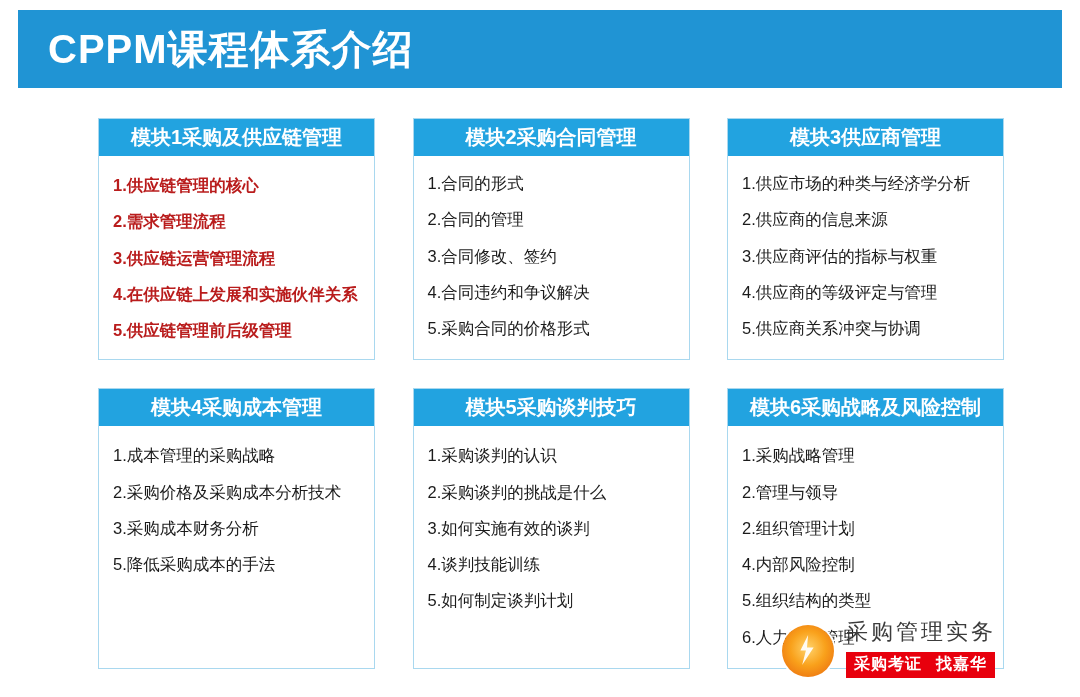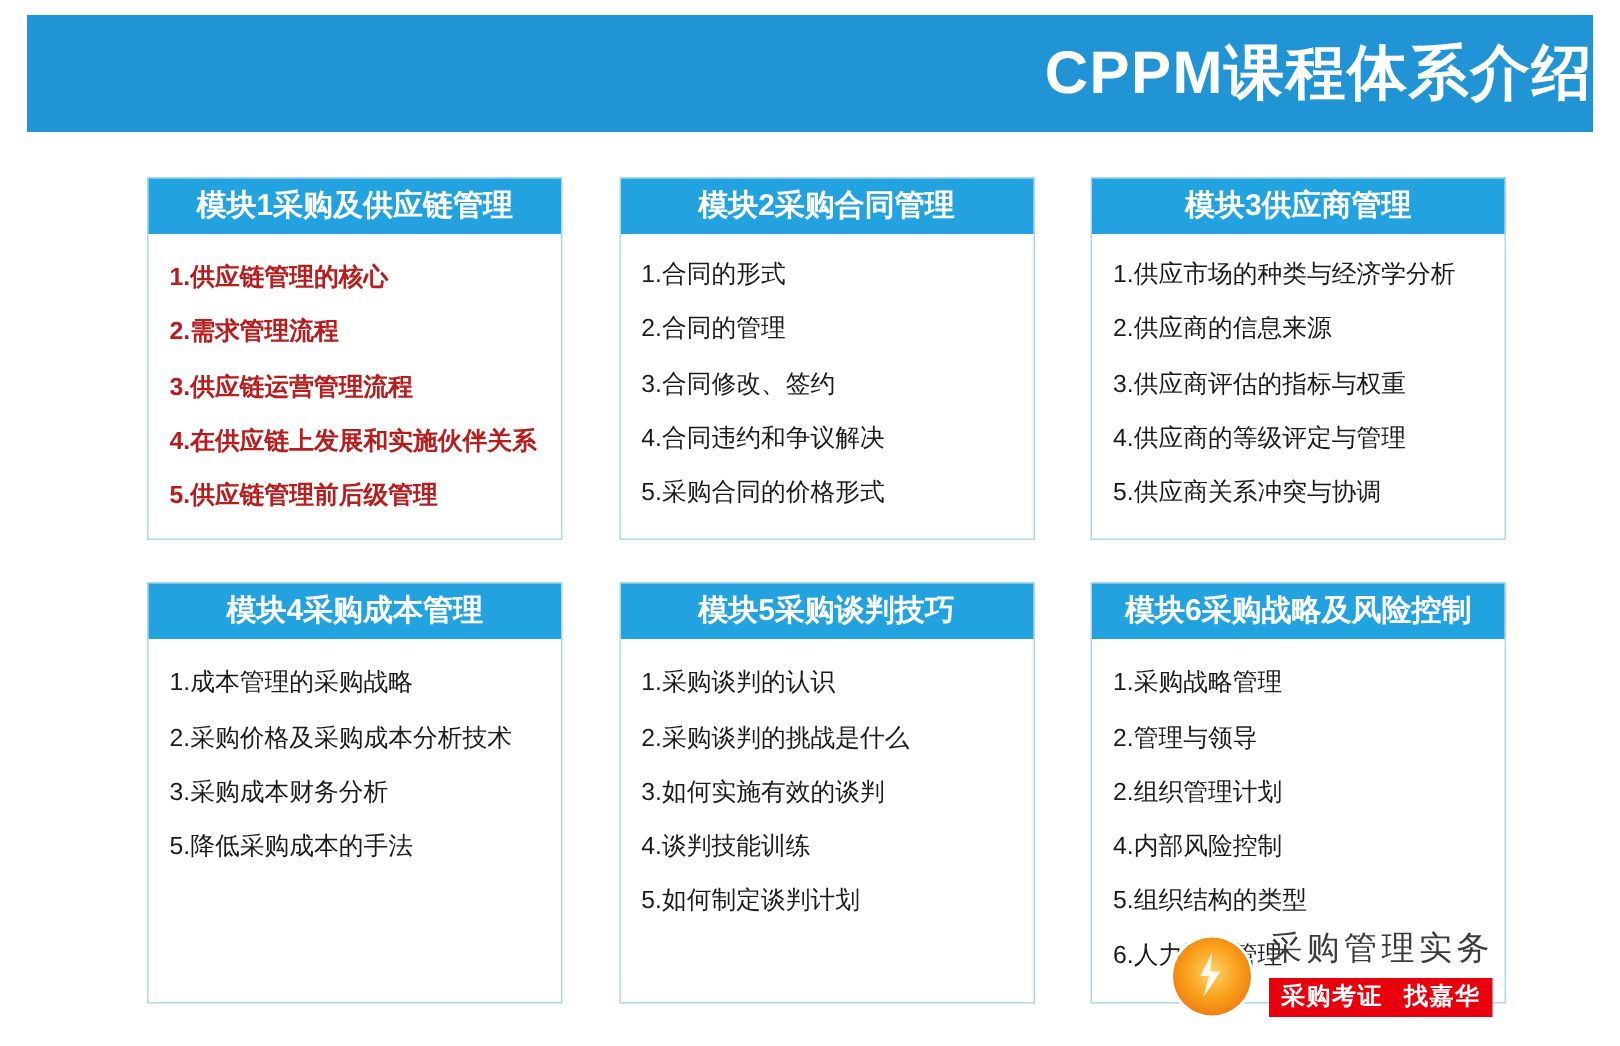--- a/index.html
+++ b/index.html
@@ -23,21 +23,20 @@
   }
   .title-bar {
     position: absolute;
     left: 18px;
     top: 10px;
     width: 1044px;
     height: 78px;
     background: #2094d4;
     display: flex;
     align-items: center;
-    justify-content: flex-end;
   }
   .title-text {
     color: #ffffff;
     font-size: 40px;
     font-weight: bold;
     letter-spacing: 1px;
     padding-left: 30px;
     line-height: 1;
     white-space: nowrap;
   }

